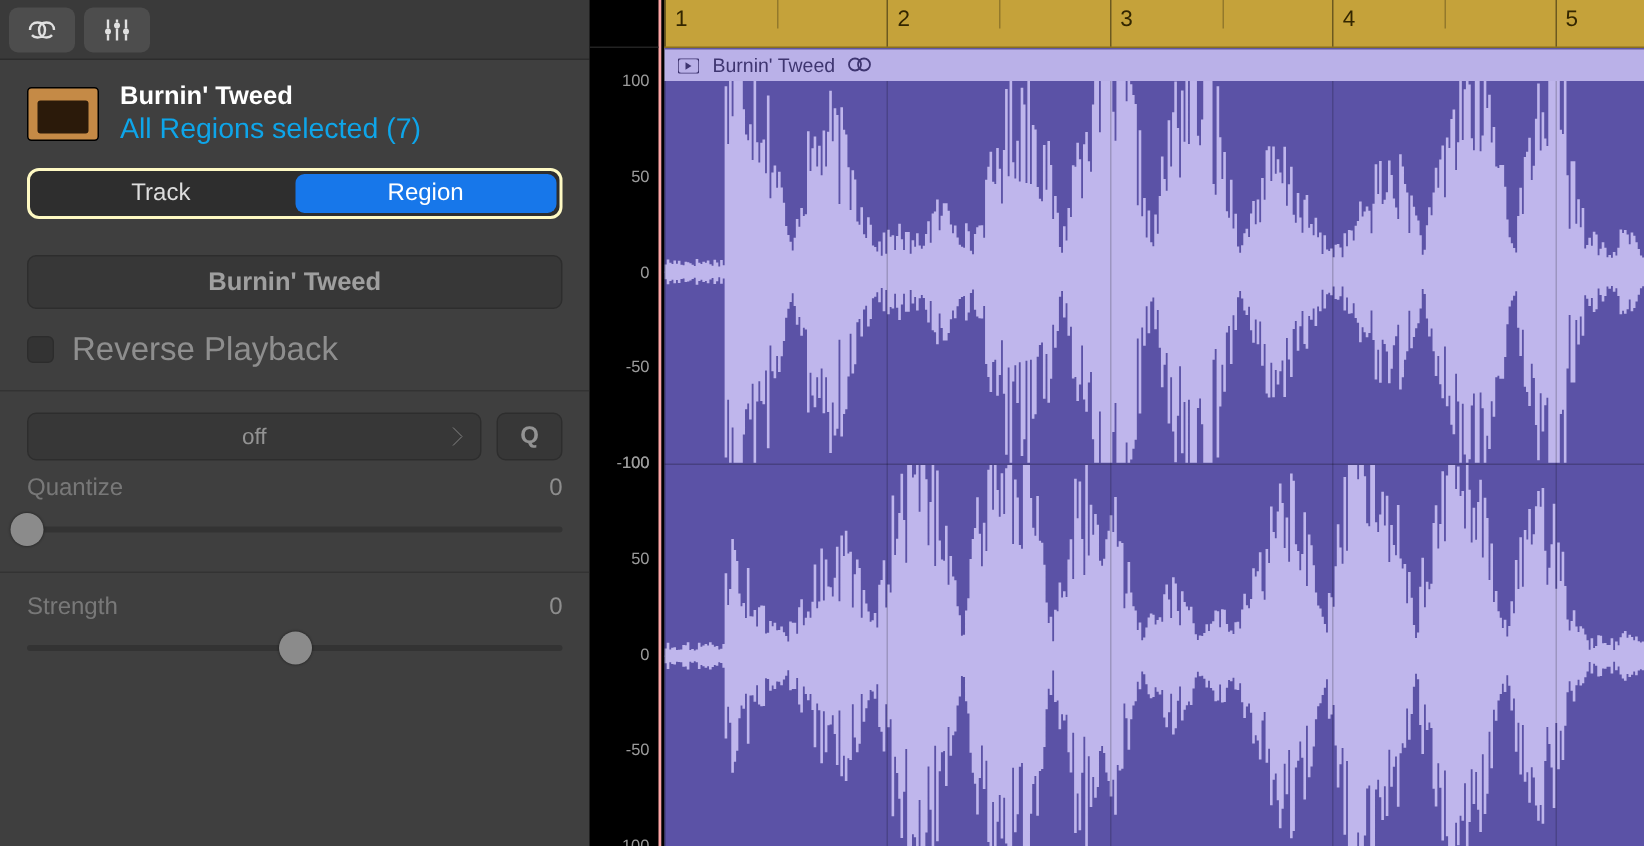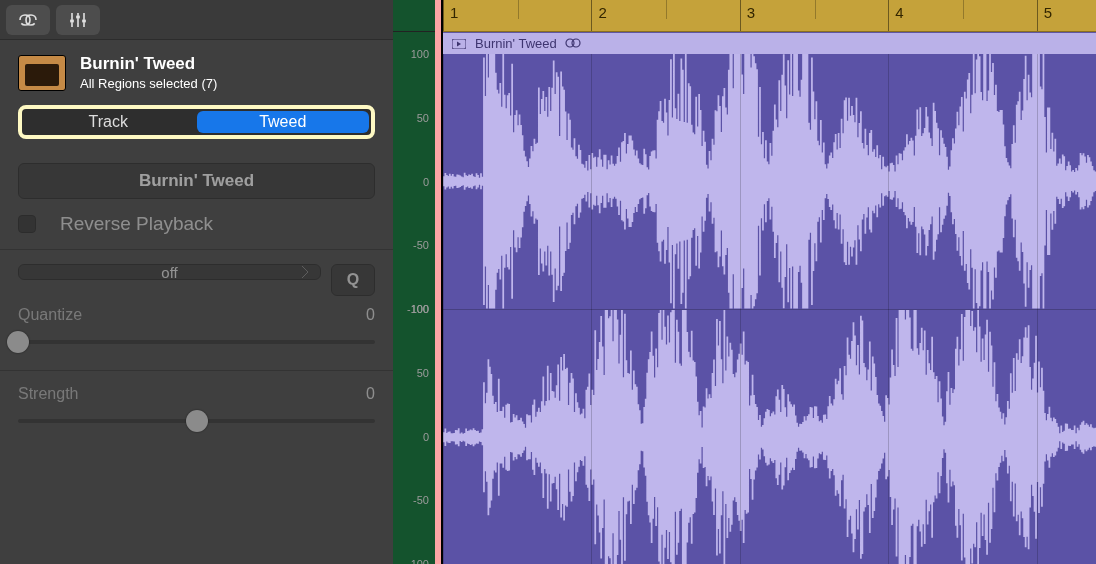--- a/index.html
+++ b/index.html
@@ -6,46 +6,46 @@
   html, body { width: 1096px; height: 564px; overflow: hidden; font-family: -apple-system, "Helvetica Neue", Arial, sans-serif; background:#3a3a3a; }
   .app { display:flex; width:100%; height:100%; background:#3f3f3f; }
   
   .left { width:393px; flex:0 0 393px; background:#3f3f3f; display:flex; flex-direction:column; color:#c9c9c9; }
   .topbar { height:40px; display:flex; align-items:center; gap:6px; padding:4px 6px; background:#3a3a3a; border-bottom:1px solid #2c2c2c; }
   .tool-btn { width:44px; height:30px; border-radius:6px; background:#4d4d4d; display:flex; align-items:center; justify-content:center; color:#e2e2e2; }
   .header-row { display:flex; align-items:center; gap:14px; padding:14px 18px 10px 18px; }
   .amp-thumb { width:48px; height:36px; background:#c58a46; border:1px solid #000; border-radius:3px; position:relative; }
   .amp-thumb::after{content:"";position:absolute;top:8px;left:6px;right:6px;bottom:4px;background:#2b1a0a;border-radius:2px;}
   .title-block .title { color:#fff; font-size:17px; font-weight:600; }
-  .title-block .subtitle { color:#ffffff; font-size:13px; margin-top:2px; }
-  .seg { display:flex; margin:4px 18px 14px 18px; background:#2e2e2e; border-radius:8px; border:4px solid #fef9c3; overflow:hidden; height:34px; }
+  .title-block .subtitle { color:#0ea5e9; font-size:19px; margin-top:2px; }
+  .seg { display:flex; margin:4px 18px 14px 18px; background:#2e2e2e; border-radius:8px; border:2px solid #fef9c3; overflow:hidden; height:34px; }
   .seg-btn { flex:1; display:flex; align-items:center; justify-content:center; font-size:16px; color:#ddd; }
   .seg-btn.active { background:#1777ea; color:#fff; border-radius:6px; margin:2px; }
   .panel { padding:0 18px 14px; }
   .panel.faded { opacity:0.55; }
   .region-name { margin:10px 0 14px; background:#323232; border:1px solid #202020; border-radius:6px; height:36px; display:flex; align-items:center; justify-content:center; color:#eee; font-size:17px; font-weight:600; }
-  .check-row { display:flex; align-items:center; gap:24px; font-size:19px; color:#d0d0d0; }
+  .check-row { display:flex; align-items:center; gap:12px; font-size:22px; color:#d0d0d0; }
   .checkbox { width:18px; height:18px; border-radius:4px; background:#2a2a2a; border:1px solid #1e1e1e; }
   .divider { height:1px; background:#2b2b2b; margin:14px -18px; }
   .section-label { font-size:16px; color:#a8a8a8; margin-bottom:6px; }
   .tq-row { display:flex; gap:10px; margin-bottom:10px; }
-  .select { flex:1; height:16px; background:#323232; border:1px solid #202020; border-radius:6px; display:flex; align-items:center; justify-content:center; color:#d8d8d8; font-size:15px; position:relative; }
+  .select { flex:1; height:32px; background:#323232; border:1px solid #202020; border-radius:6px; display:flex; align-items:center; justify-content:center; color:#d8d8d8; font-size:15px; position:relative; }
   .select::after{content:"";position:absolute;right:10px;top:50%;width:10px;height:12px;transform:translateY(-50%);background:
     linear-gradient(45deg,transparent 45%,#bbb 45% 55%,transparent 55%) top/100% 50% no-repeat,
     linear-gradient(-45deg,transparent 45%,#bbb 45% 55%,transparent 55%) bottom/100% 50% no-repeat;
     opacity:.5;}
   .q-btn { width:44px; height:32px; background:#323232; border:1px solid #202020; border-radius:6px; display:flex; align-items:center; justify-content:center; color:#d8d8d8; font-size:16px; font-weight:600; }
   .param-row { display:flex; justify-content:space-between; font-size:16px; color:#a8a8a8; margin-bottom:4px; }
   .param-row .val { color:#d0d0d0; }
   .slider { position:relative; height:28px; }
   .slider-track { position:absolute; top:50%; left:0; right:0; height:4px; background:#2a2a2a; border-radius:2px; transform:translateY(-50%); }
   .slider-thumb { position:absolute; top:50%; width:22px; height:22px; border-radius:50%; background:#c9c9c9; transform:translate(-50%,-50%); box-shadow:0 0 2px #000; }
   
   .right { flex:1; background:#454545; display:flex; }
-  .y-gutter { width:48px; flex:0 0 48px; background:#14532d; border-right:6px solid #fca5a5; }
+  .y-gutter { width:48px; flex:0 0 48px; background:#000000; border-right:2px solid #fca5a5; }
   .y-gutter .ruler-spacer { height:32px; border-bottom:1px solid #222; }
   .y-gutter .region-hdr-spacer { height:22px; }
   .y-gutter .scale { position:relative; height:calc((100% - 54px)/2); }
   .y-gutter .tick { position:absolute; right:6px; font-size:11px; color:#9b9b9b; transform:translateY(-50%); }
   .editor-main { flex:1; display:flex; flex-direction:column; border-left:2px solid #000; }
   .ruler { height:32px; background:#c5a23a; border-bottom:1px solid #8a6f1e; position:relative; }
   .ruler .bar { position:absolute; top:0; bottom:0; border-left:1px solid rgba(0,0,0,0.45); color:#332600; font-size:15px; font-weight:500; padding:4px 0 0 6px; }
   .ruler .bar::after{content:"";position:absolute;left:50%;top:0;bottom:40%;width:1px;background:rgba(0,0,0,0.25);}
   .region-header { height:22px; background:#bab1e8; border-top:1px solid #5f56a0; display:flex; align-items:center; gap:8px; padding:0 8px; color:#3e3570; font-size:13px; font-weight:500; }
   .region-header .play-ic{width:16px;height:12px;display:flex;align-items:center;justify-content:center;}
@@ -81,21 +81,21 @@
     <div class="header-row">
       <div class="amp-thumb"></div>
       <div class="title-block">
         <div class="title">Burnin' Tweed</div>
         <div class="subtitle">All Regions selected (7)</div>
       </div>
     </div>
 
     <div class="seg">
       <div class="seg-btn">Track</div>
-      <div class="seg-btn active">Tweed</div>
+      <div class="seg-btn active">Region</div>
     </div>
 
     <div class="panel faded">
       <div class="region-name">Burnin' Tweed</div>
       <div class="check-row">
         <span class="checkbox"></span>
         <span>Reverse Playback</span>
       </div>
       <div class="divider"></div>
 

